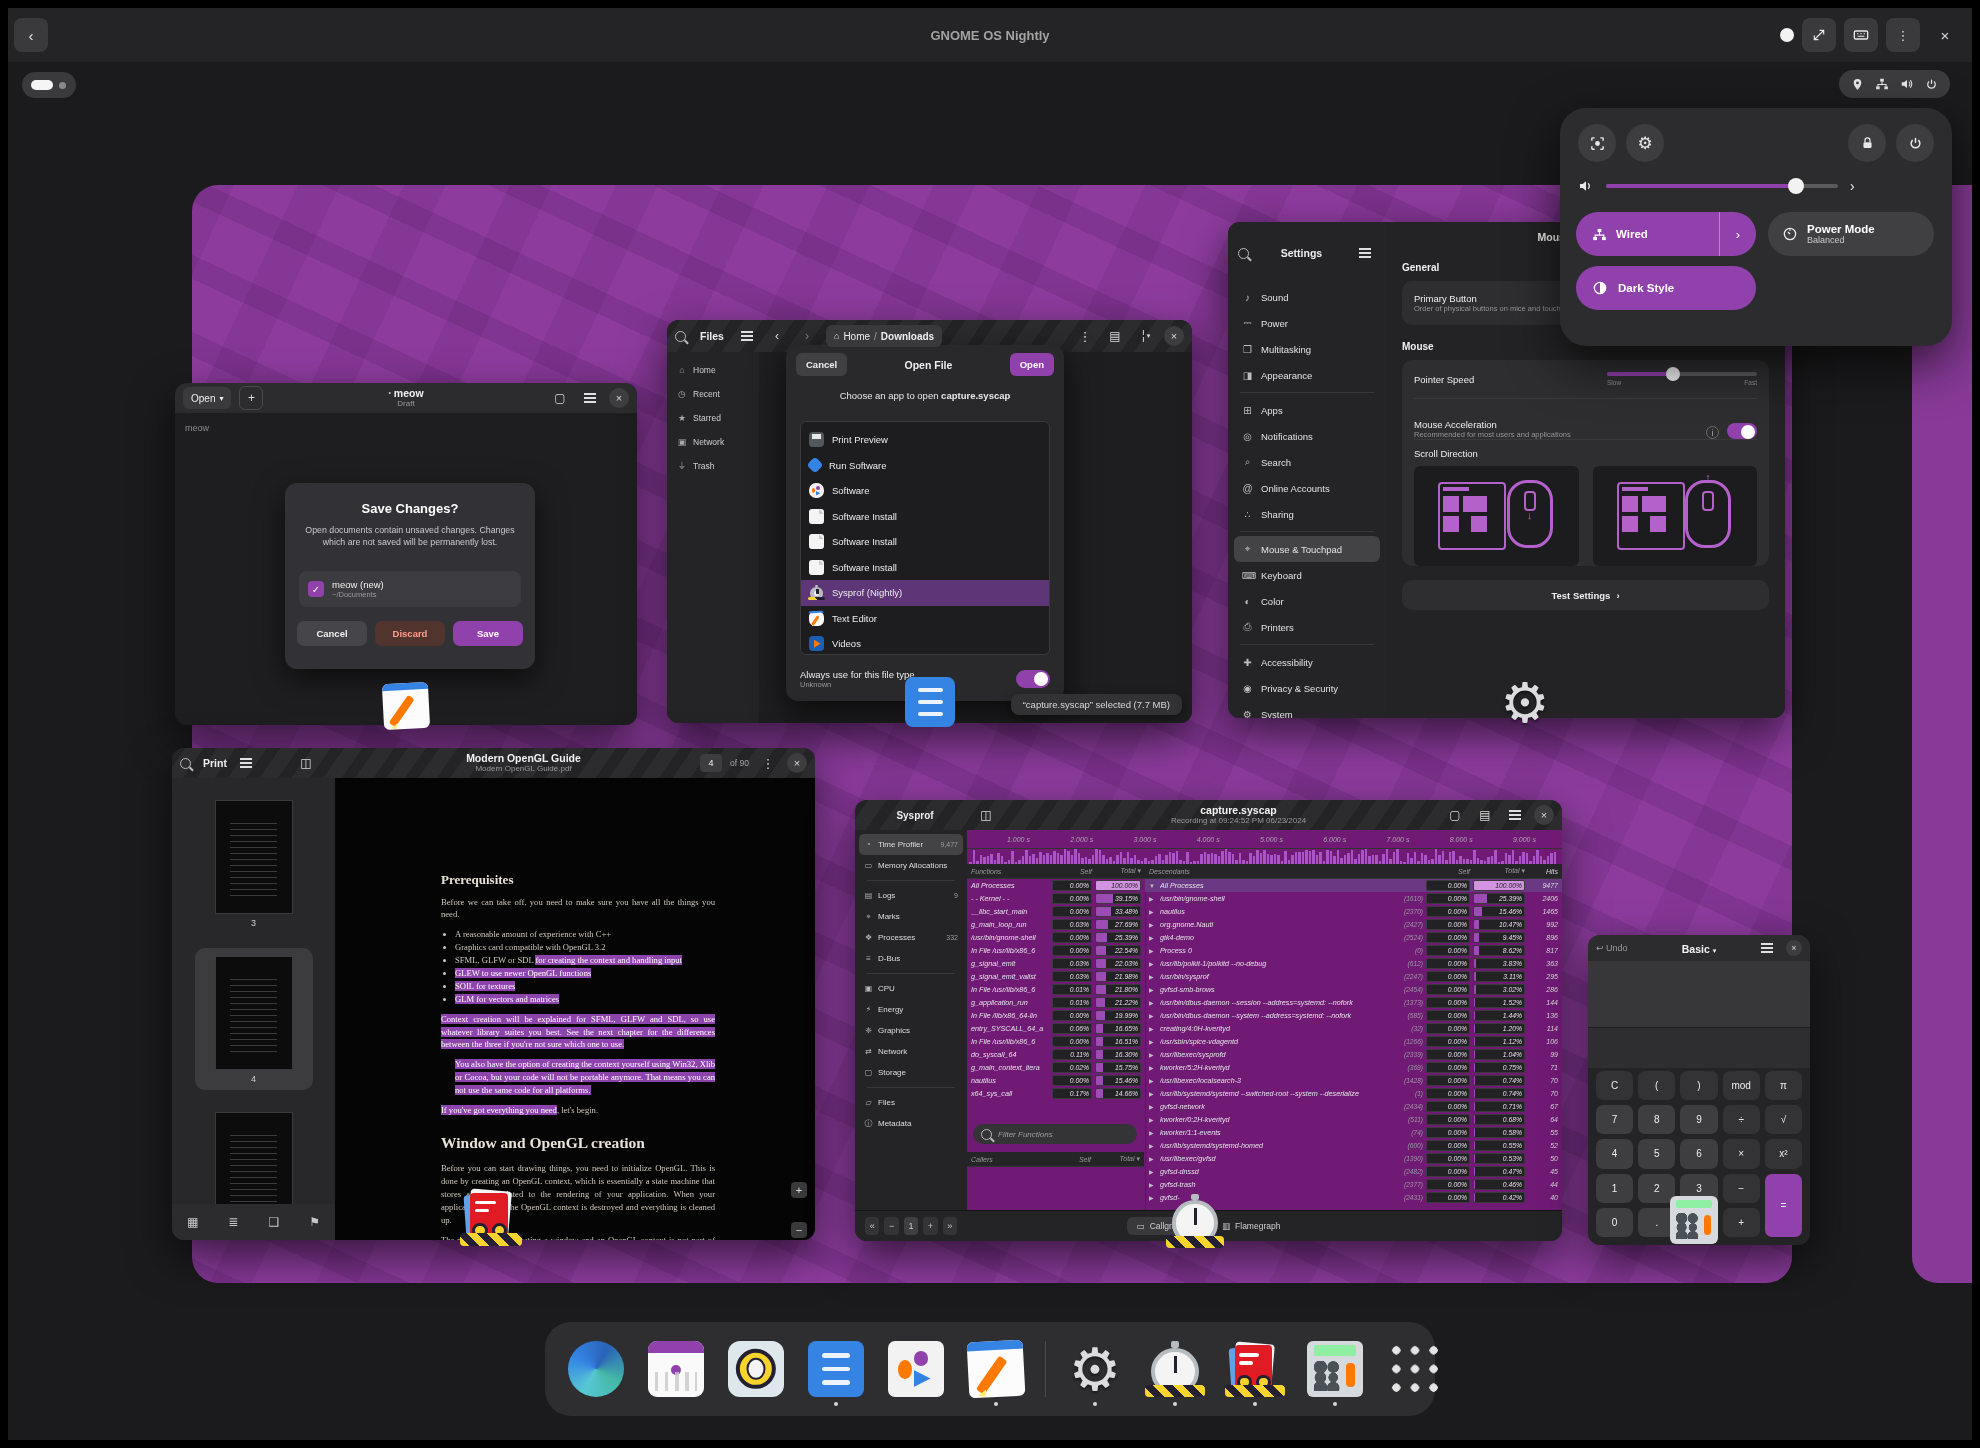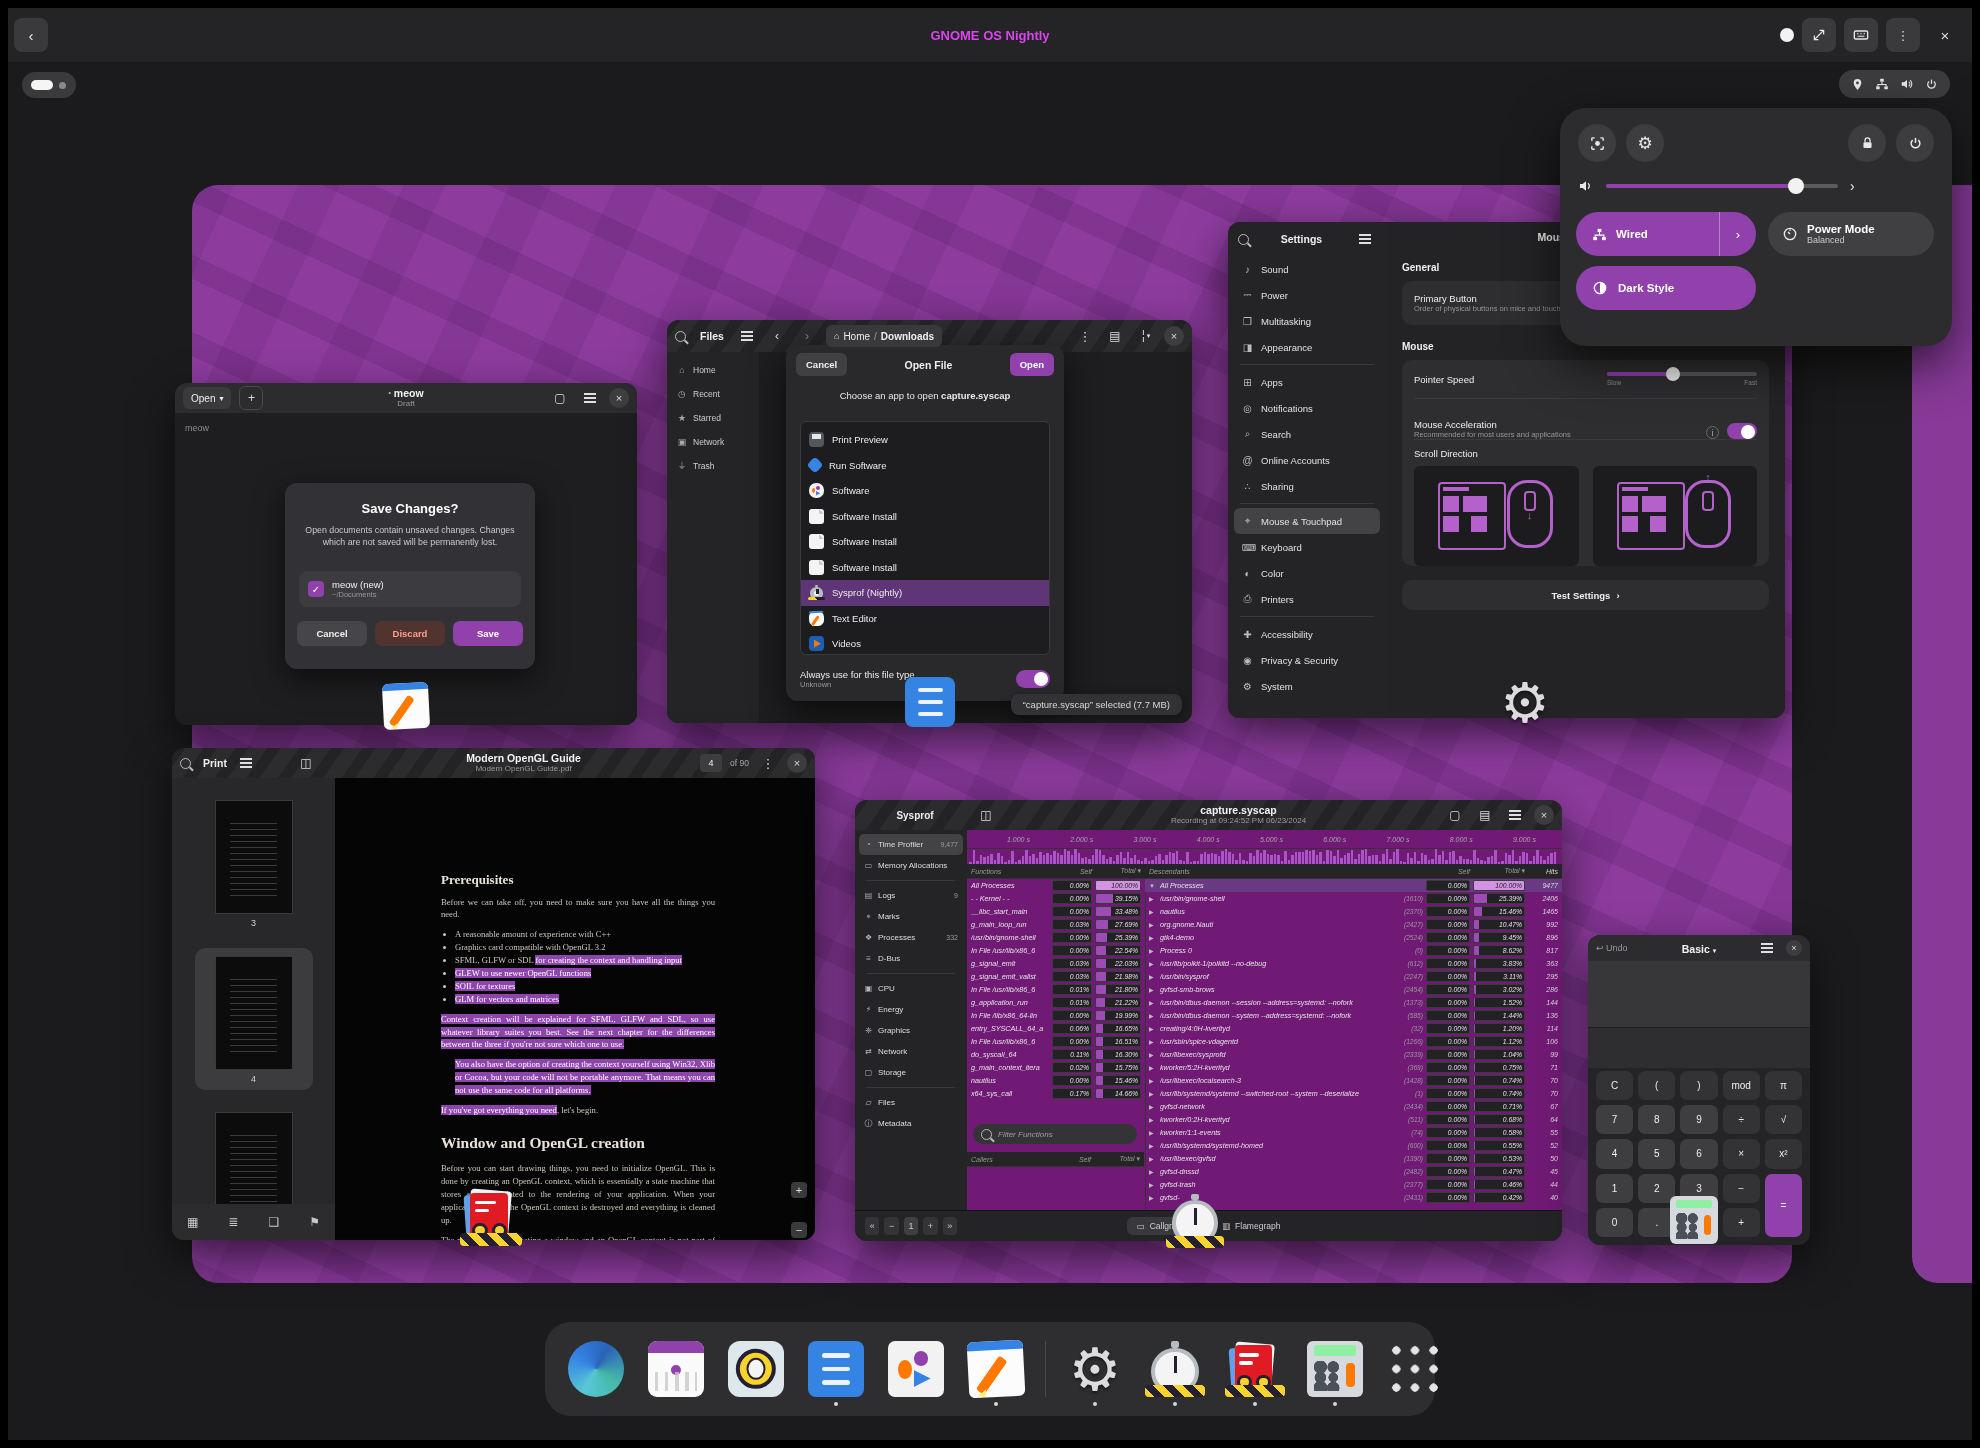--- a/index.html
+++ b/index.html
@@ -4,21 +4,21 @@
 <style>
   html,body{margin:0;padding:0;background:#000;}
   body{width:1980px;height:1448px;position:relative;overflow:hidden;
        font-family:"Liberation Sans","DejaVu Sans",sans-serif;color:#eee;
        -webkit-font-smoothing:antialiased;}
   
   #chrome{position:absolute;left:8px;top:8px;right:8px;height:54px;background:#242426;
           border-bottom:1px solid #000;display:flex;align-items:center;}
   .chrome-btn{width:34px;height:34px;border-radius:8px;background:#3a3a3c;display:flex;
               align-items:center;justify-content:center;color:#e8e8e8;font-size:15px;}
-  #chrome-title{position:absolute;left:0;right:0;text-align:center;font-weight:bold;font-size:13px;color:#d946ef;}
+  #chrome-title{position:absolute;left:0;right:0;text-align:center;font-weight:bold;font-size:13px;color:#a3a3a3;}
   .chrome-right{position:absolute;right:10px;display:flex;gap:8px;align-items:center;}
   .rec-dot{width:14px;height:14px;border-radius:50%;background:#f2f2f2;}
   
   #shell{position:absolute;left:8px;top:62px;right:8px;bottom:8px;background:#1b1b1d;overflow:hidden;}
   #clock{position:absolute;top:12px;left:0;right:0;text-align:center;font-size:12.5px;font-weight:bold;color:#f0f0f0;}
   #ws-pill{position:absolute;left:14px;top:10px;width:54px;height:26px;border-radius:13px;background:#3a3a3c;
            display:flex;align-items:center;gap:6px;padding-left:9px;box-sizing:border-box;}
   #ws-pill .cur{width:22px;height:10px;border-radius:5px;background:#f5f5f5;}
   #ws-pill .oth{width:7px;height:7px;border-radius:50%;background:#8a8a8c;}
   #tray{position:absolute;right:22px;top:8px;height:28px;border-radius:14px;background:#3c3c3e;
@@ -466,21 +466,21 @@
         </div>
         <div class="spacer"></div>
         <div class="toggle"></div>
       </div>
     </div>
     <div id="f-toast">“capture.syscap” selected (7.7 MB)</div>
   </div>
 
   <div class="win" id="win-settings" style="left:1220px;top:160px;width:557px;height:496px">
     <div id="set-side">
-      <div style="display:flex;align-items:center;gap:8px;height:34px;padding:0 10px">
+      <div style="display:flex;align-items:center;gap:8px;height:34px;padding:14px 10px">
         <span class="mag"></span>
         <span style="flex:1;text-align:center;font-size:10.5px;font-weight:bold">Settings</span>
         <div class="ibtn">
             <span class="ham"></span>
           </div>
       </div>
       <div id="set-items">
           <div class="st-item">
             <span class="st-ic">♪</span>
             <span>Sound</span>

